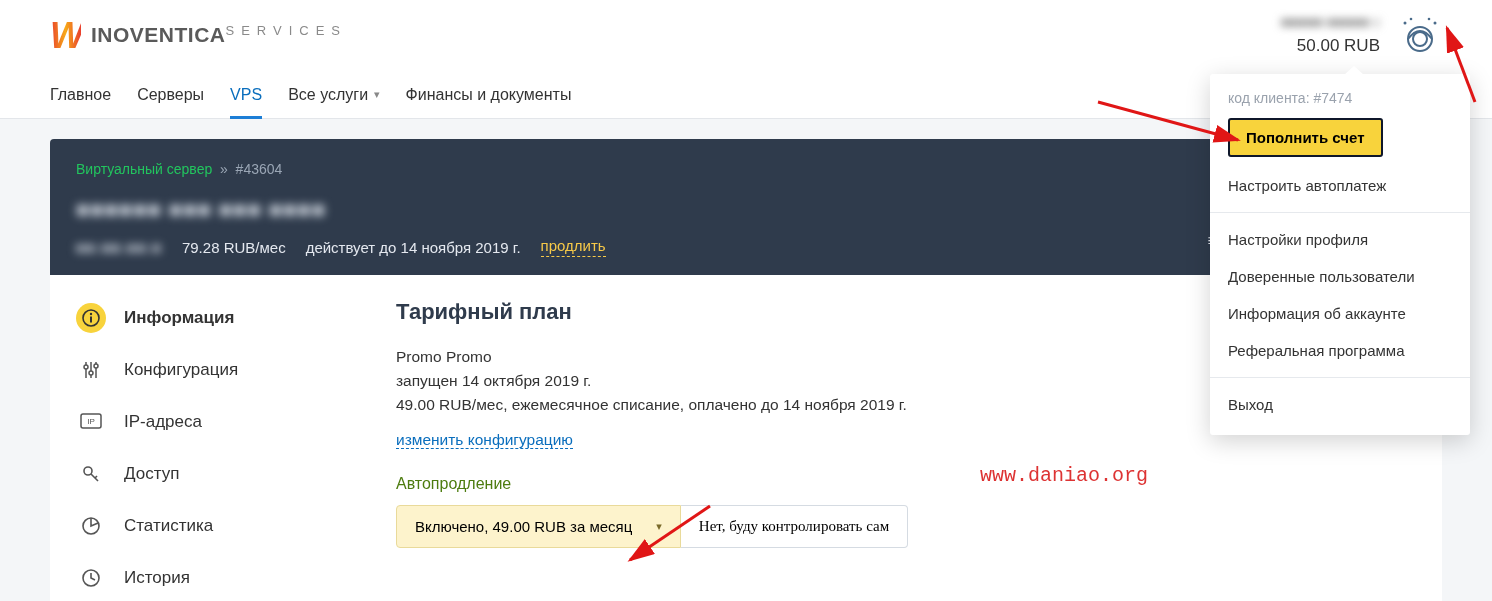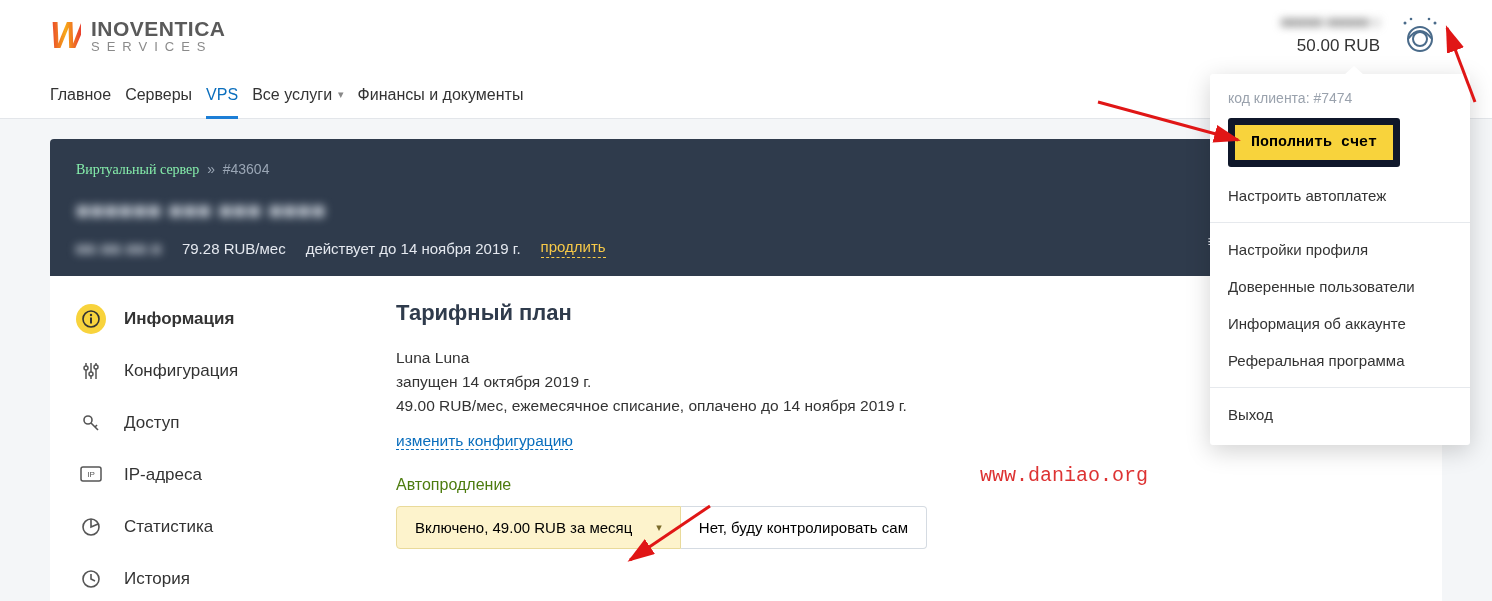--- a/index.html
+++ b/index.html
@@ -24,56 +24,56 @@
   .logo-mark {
     font-size: 36px;
     font-weight: 900;
     background: linear-gradient(90deg, #e83e2e 0%, #f7a918 50%, #e83e2e 100%);
     -webkit-background-clip: text;
     background-clip: text;
     color: transparent;
     letter-spacing: -3px;
     font-style: italic;
   }
-  .logo-text { display: flex; flex-direction: column; line-height: 1.05; }
+  .logo-text { display: flex; flex-direction: row; line-height: 1.05; }
   .logo-line1 { font-size: 21px; font-weight: 700; color: #5a5a5a; letter-spacing: 0.5px; }
   .logo-line2 { font-size: 13px; font-weight: 400; color: #8a8a8a; letter-spacing: 7px; }
   .header-right { display: flex; align-items: center; gap: 18px; }
   .user-block { text-align: right; line-height: 1.5; }
   .user-name { color: #7a7a7a; font-size: 14px; filter: blur(4px); }
   .user-balance { font-size: 17px; color: #333; }
   .avatar { width: 44px; height: 44px; display: flex; align-items: center; justify-content: center; }
 
   .nav {
     background: #fff;
     height: 48px;
     display: flex;
     align-items: center;
     padding: 0 50px;
     border-bottom: 1px solid #e3e6ea;
     justify-content: space-between;
   }
-  .nav-left { display: flex; gap: 14px; height: 100%; align-items: center; }
+  .nav-left { display: flex; gap: 26px; height: 100%; align-items: center; }
   .nav-item { font-size: 16px; color: #333; cursor: pointer; height: 100%; display: flex; align-items: center; position: relative; }
   .nav-item.active { color: #0a6ebd; }
   .nav-item.active::after {
     content: ""; position: absolute; bottom: -1px; left: 0; right: 0; height: 3px; background: #1c7ed6;
   }
   .nav-right { color: #0a6ebd; font-size: 15px; cursor: pointer; }
 
   .page-body { padding: 20px 50px 0 50px; }
   .server-panel {
     background: #2f3b4c;
     border-radius: 4px 4px 0 0;
     color: #e4e8ef;
     padding: 22px 26px 18px 26px;
     position: relative;
   }
   .crumbs { font-size: 14px; color: #9aa6b5; margin-bottom: 20px; }
-  .crumbs a { color: #86efac; text-decoration: none; font-family: Liberation Serif, serif; }
+  .crumbs a { color: #22c55e; text-decoration: none; }
   .server-title { font-size: 22px; color: #cfd6df; letter-spacing: 1px; filter: blur(5px); margin-bottom: 14px; }
   .server-meta { display: flex; align-items: center; gap: 20px; font-size: 15px; }
   .meta-blur { filter: blur(5px); color: #cfd6df; letter-spacing: 1px; }
   .prolong { color: #f7c948; text-decoration: none; padding-bottom: 2px; border-bottom: 1px dashed #f7c948; cursor: pointer; }
   .server-actions {
     position: absolute; right: 0; bottom: 14px; display: flex; gap: 14px; align-items: center; padding-right: 0;
   }
   .manage { background: transparent; color: #e4e8ef; border: none; font-size: 16px; display: flex; align-items: center; gap: 8px; cursor: pointer; }
   .order-btn {
     background: #f8d33c; color: #333; border: none; padding: 12px 20px; font-size: 15px;
@@ -100,44 +100,43 @@
   .plan-lines { font-size: 15.5px; color: #333; line-height: 1.55; margin-bottom: 14px; }
   .link-dashed { color: #0a6ebd; border-bottom: 1px dashed #0a6ebd; cursor: pointer; font-size: 15.5px; }
   .sub-label { margin-top: 26px; font-size: 16px; color: #4d7c0f; margin-bottom: 12px; }
   .seg-group { display: flex; }
   .seg-btn {
     padding: 12px 18px; font-size: 15px; background: #fff; border: 1px solid #d5dbe2;
     cursor: pointer; display: flex; align-items: center; gap: 24px;
   }
   .seg-btn.on { background: #fdf3cc; border-color: #e9da9a; }
   .seg-btn:first-child { border-radius: 4px 0 0 4px; }
-  .seg-btn:last-child { border-radius: 0 4px 4px 0; border-left: none; }
+  .seg-btn:last-child { border-radius: 0 4px 4px 0; border-left: none; font-family: Liberation Serif, serif; }
 
   
   .dropdown {
     position: absolute;
     top: 74px; right: 22px;
     width: 260px;
     background: #fff;
     border-radius: 3px;
     box-shadow: 0 6px 24px rgba(0,0,0,0.18);
     z-index: 50;
     padding: 12px 0;
   }
   .dropdown::before {
     content: ""; position: absolute; top: -8px; right: 106px;
     border-left: 10px solid transparent; border-right: 10px solid transparent;
     border-bottom: 9px solid #fff;
   }
   .dd-code { color: #9aa2ad; font-size: 14px; padding: 4px 18px 12px 18px; }
   .dd-btn {
-    margin: 0 18px 10px 18px; background: #f8d33c; border: 7px solid #0f172a;
+    margin: 0 18px 10px 18px; background: #f8d33c; border: 2px solid #0f172a;
     padding: 9px 16px; font-size: 15px; font-weight: 600; border-radius: 3px; cursor: pointer;
     display: inline-block;
-    font-family: Liberation Mono, monospace;
   }
   .dd-item { padding: 10px 18px; font-size: 15px; color: #333; cursor: pointer; }
   .dd-sep { height: 1px; background: #e6e9ed; margin: 8px 0; }
 
   
   .arrow { position: absolute; z-index: 60; }
   .watermark { position: absolute; color: #d33; font-family: "Courier New", monospace; font-size: 20px; z-index: 40; }
 </style>
 </head>
 <body>
@@ -226,39 +225,39 @@
               <line x1="15" y1="2" x2="15" y2="18"></line>
               <circle cx="5" cy="7" r="2" fill="#fff"></circle>
               <circle cx="10" cy="13" r="2" fill="#fff"></circle>
               <circle cx="15" cy="6" r="2" fill="#fff"></circle>
             </svg>
         </span>
         <span>Конфигурация</span>
       </div>
       <div class="side-item">
         <span class="icon-wrap">
+          <svg width="22" height="18" viewBox="0 0 22 18" stroke="#555" stroke-width="1.5" fill="none">
+              <rect x="1" y="1" width="20" height="14" rx="2"></rect>
+              <text x="11" y="11" text-anchor="middle" font-size="8" fill="#555" stroke="none">IP</text>
+            </svg>
+        </span>
+        <span>IP-адреса</span>
+      </div>
+      <div class="side-item">
+        <span class="icon-wrap">
           <svg width="20" height="20" viewBox="0 0 20 20" stroke="#555" stroke-width="1.6" fill="none">
               <circle cx="7" cy="7" r="4"></circle>
               <line x1="10" y1="10" x2="17" y2="17"></line>
               <line x1="14" y1="14" x2="16" y2="12"></line>
             </svg>
         </span>
         <span>Доступ</span>
       </div>
       <div class="side-item">
         <span class="icon-wrap">
-          <svg width="22" height="18" viewBox="0 0 22 18" stroke="#555" stroke-width="1.5" fill="none">
-              <rect x="1" y="1" width="20" height="14" rx="2"></rect>
-              <text x="11" y="11" text-anchor="middle" font-size="8" fill="#555" stroke="none">IP</text>
-            </svg>
-        </span>
-        <span>IP-адреса</span>
-      </div>
-      <div class="side-item">
-        <span class="icon-wrap">
           <svg width="20" height="20" viewBox="0 0 20 20" stroke="#555" stroke-width="1.6" fill="none">
               <circle cx="10" cy="10" r="8"></circle>
               <path d="M10 2 L10 10 L17 7"></path>
             </svg>
         </span>
         <span>Статистика</span>
       </div>
       <div class="side-item">
         <span class="icon-wrap">
           <svg width="20" height="20" viewBox="0 0 20 20" stroke="#555" stroke-width="1.6" fill="none">
@@ -266,21 +265,21 @@
               <path d="M10 5 L10 10 L14 12"></path>
             </svg>
         </span>
         <span>История</span>
       </div>
     </div>
 
     <div class="main">
       <div class="section-title">Тарифный план</div>
       <div class="plan-lines">
-        <div>Luna Luna</div>
+        <div>Promo Promo</div>
         <div>запущен 14 октября 2019 г.</div>
         <div>49.00 RUB/мес, ежемесячное списание, оплачено до 14 ноября 2019 г.</div>
       </div>
       <span class="link-dashed">изменить конфигурацию</span>
       <div class="sub-label">Автопродление</div>
       <div class="seg-group">
         <button class="seg-btn on">
           <span>Включено, 49.00 RUB за месяц</span>
           <span style="font-size:11px;color:#7a6a2a;">▾</span>
         </button>

